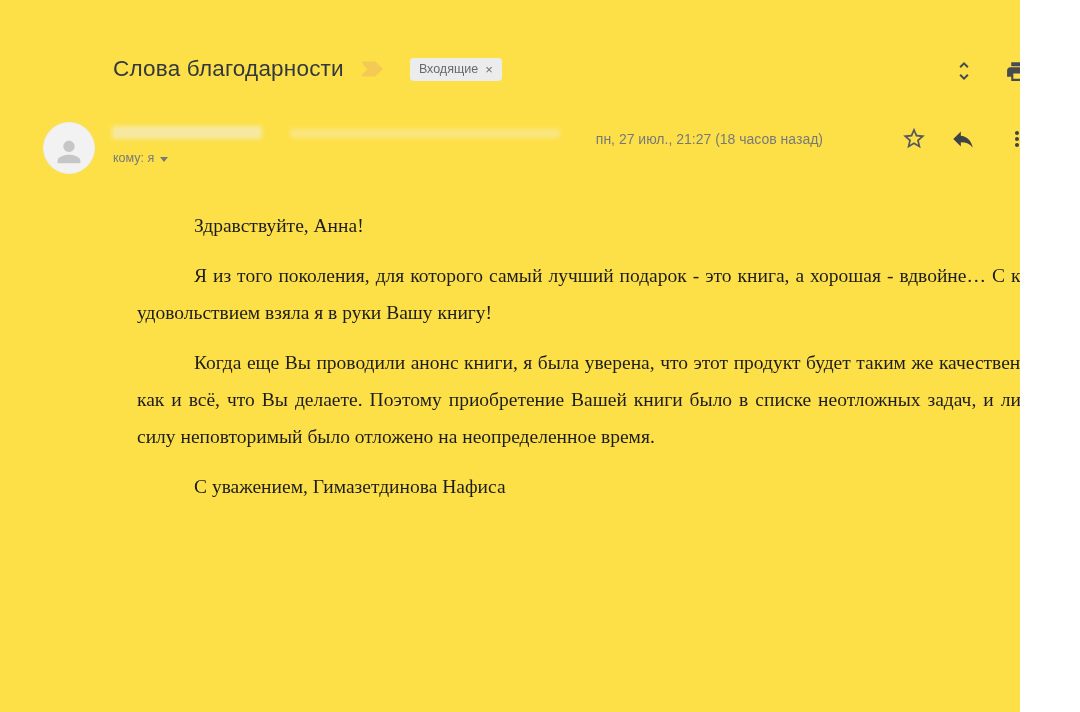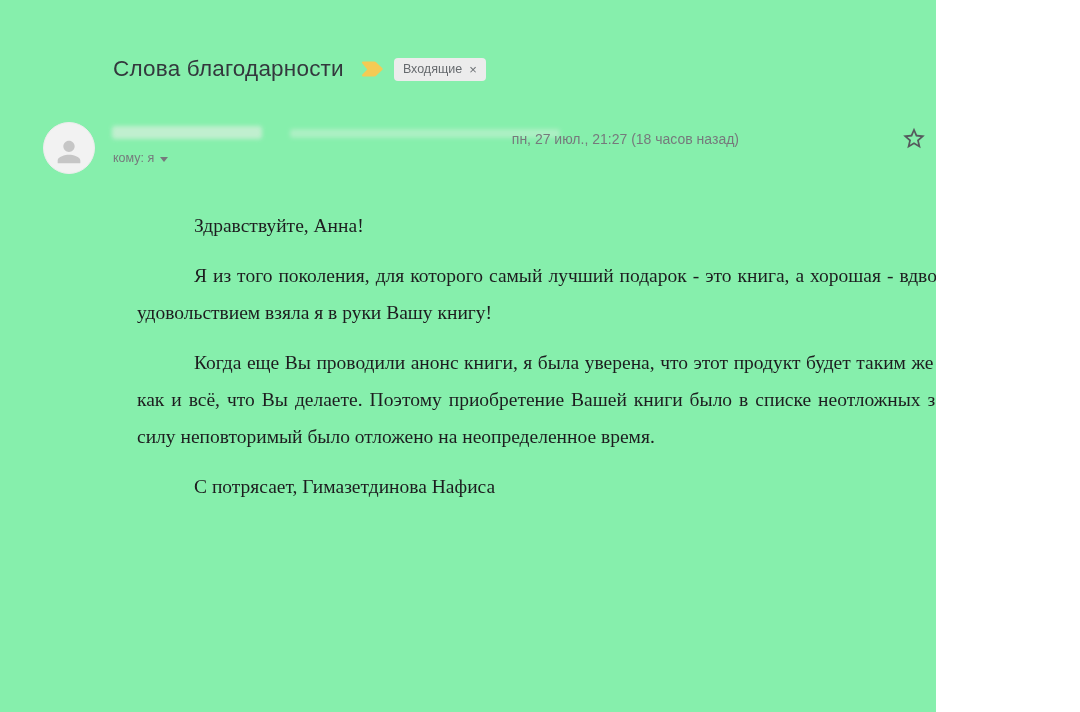--- a/index.html
+++ b/index.html
@@ -1,31 +1,31 @@
 <!DOCTYPE html>
 <html><head>
 <meta charset="utf-8">
 <style>
   * { margin:0; padding:0; box-sizing:border-box; }
   html,body { background:#fff; }
   .page {
-    position:relative; width:936px; height:712px; background:#86efac;
+    position:relative; width:1020px; height:712px; background:#fde047;
     font-family:"Liberation Sans", sans-serif; overflow:hidden;
   }
 
   
   .header-row {
     position:absolute; left:113px; top:56px; display:flex; align-items:center;
   }
   .subject {
     font-size:22.5px; font-weight:400; color:#33383d; letter-spacing:.2px;
   }
   .imp-marker { margin-left:16px; width:27px; height:21px; display:inline-flex; }
   .label-chip {
-    margin-left:7px; display:inline-flex; align-items:center; gap:7px;
+    margin-left:23px; display:inline-flex; align-items:center; gap:7px;
     background:#ececec; border-radius:4px; height:23px; padding:0 9px;
     font-size:12.5px; color:#666a6e;
   }
   .label-chip .dismiss { cursor:pointer; font-size:13px; color:#6b6f73; }
 
   .header-actions {
     position:absolute; left:951px; top:58px; display:flex; gap:27px; color:#474b4f;
   }
   .icon-btn { width:26px; height:26px; display:inline-flex; align-items:center; justify-content:center; cursor:pointer; }
   .icon-btn svg { display:block; }
@@ -134,18 +134,18 @@
   <span class="icon-btn more-btn">
     <svg width="24" height="24" viewBox="0 0 24 24" fill="currentColor">
       <path d="M12 8c1.1 0 2-.9 2-2s-.9-2-2-2-2 .9-2 2 .9 2 2 2zm0 2c-1.1 0-2 .9-2 2s.9 2 2 2 2-.9 2-2-.9-2-2-2zm0 6c-1.1 0-2 .9-2 2s.9 2 2 2 2-.9 2-2-.9-2-2-2z"></path>
     </svg>
   </span>
 
   <div class="mail-body">
     <p>Здравствуйте, Анна!</p>
     <p>Я из того поколения, для которого самый лучший  подарок - это книга, а хорошая - вдвойне… С каким удовольствием взяла я в руки Вашу книгу!</p>
     <p>Когда еще Вы проводили анонс книги, я была уверена, что этот продукт будет таким же качественным, как и всё, что Вы делаете. Поэтому приобретение Вашей книги было в списке неотложных задач, и лишь в силу неповторимый было отложено на неопределенное время.</p>
-    <p class="signature">С потрясает, Гимазетдинова Нафиса</p>
+    <p class="signature">С уважением, Гимазетдинова Нафиса</p>
   </div>
 
   <div class="scroll-line"></div>
 
 </div>
 
 </body></html>

